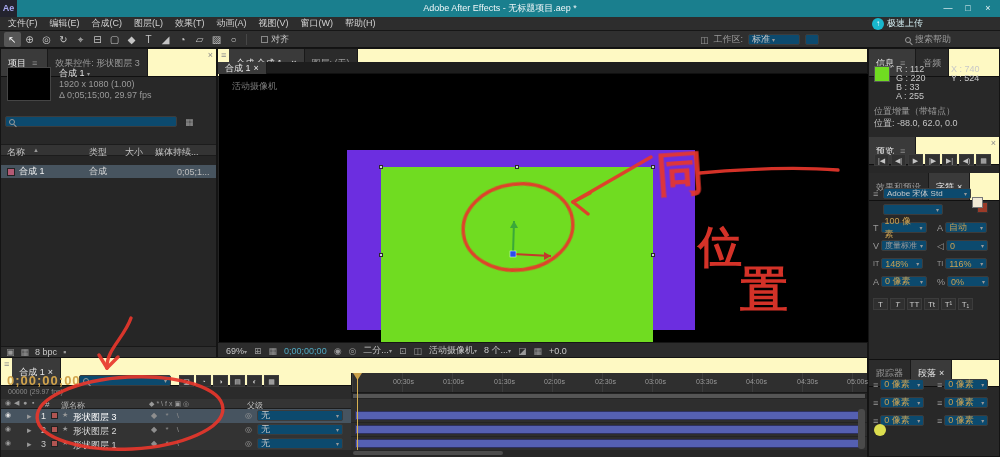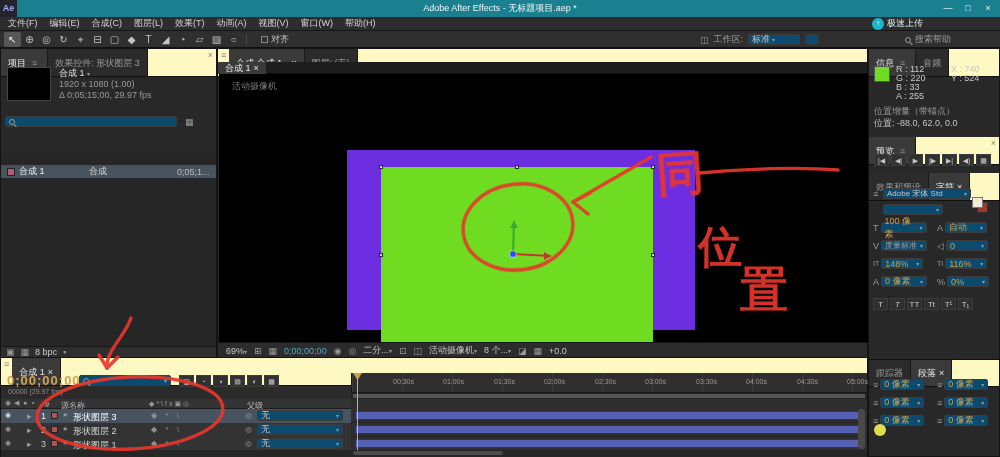--- a/index.html
+++ b/index.html
@@ -121,20 +121,27 @@
   <div class="abs" style="left:58px;top:18px;color:#e2e2e2">
     <span>合成 1</span>
     <span class="caret">▾</span>
   </div>
   <div class="abs dim" style="left:58px;top:30px">1920 x 1080 (1.00)</div>
   <div class="abs dim" style="left:58px;top:41px">Δ 0;05;15;00, 29.97 fps</div>
   <div class="abs box" style="left:4px;top:67px;width:172px">
     <span class="mag"></span>
   </div>
   <span class="abs glyph" style="left:184px;top:68px">▦</span>
+  <div class="abs" style="left:0;top:95px;width:215px;height:12px;background:#343434;border-top:1px solid #1c1c1c;border-bottom:1px solid #1c1c1c">
+    <span class="abs" style="left:6px;top:1px;color:#c4c4c4">名称</span>
+    <span class="abs caret" style="left:32px;top:2px">▲</span>
+    <span class="abs" style="left:88px;top:1px;color:#c4c4c4">类型</span>
+    <span class="abs" style="left:124px;top:1px;color:#c4c4c4">大小</span>
+    <span class="abs" style="left:154px;top:1px;color:#c4c4c4">媒体持续...</span>
+  </div>
   <div class="abs" style="left:0;top:107px;width:215px;height:190px;background:#262626">
     <div class="abs" style="left:0;top:9px;width:215px;height:13px;background:#47545f;display:flex;align-items:center;gap:4px;padding-left:6px">
       <span style="width:8px;height:8px;background:#b35a74;border:1px solid #222;display:inline-block"></span>
       <span style="color:#f0f0f0">合成 1</span>
       <span class="abs" style="left:88px;color:#d8d8d8">合成</span>
       <span class="abs" style="left:176px;color:#bdbdbd">0;05;1...</span>
     </div>
   </div>
   <div class="abs" style="left:0;top:297px;width:215px;height:11px;background:#2e2e2e;border-top:1px solid #181818;display:flex;align-items:center;gap:6px;padding-left:5px">
     <span class="glyph">▣</span>

